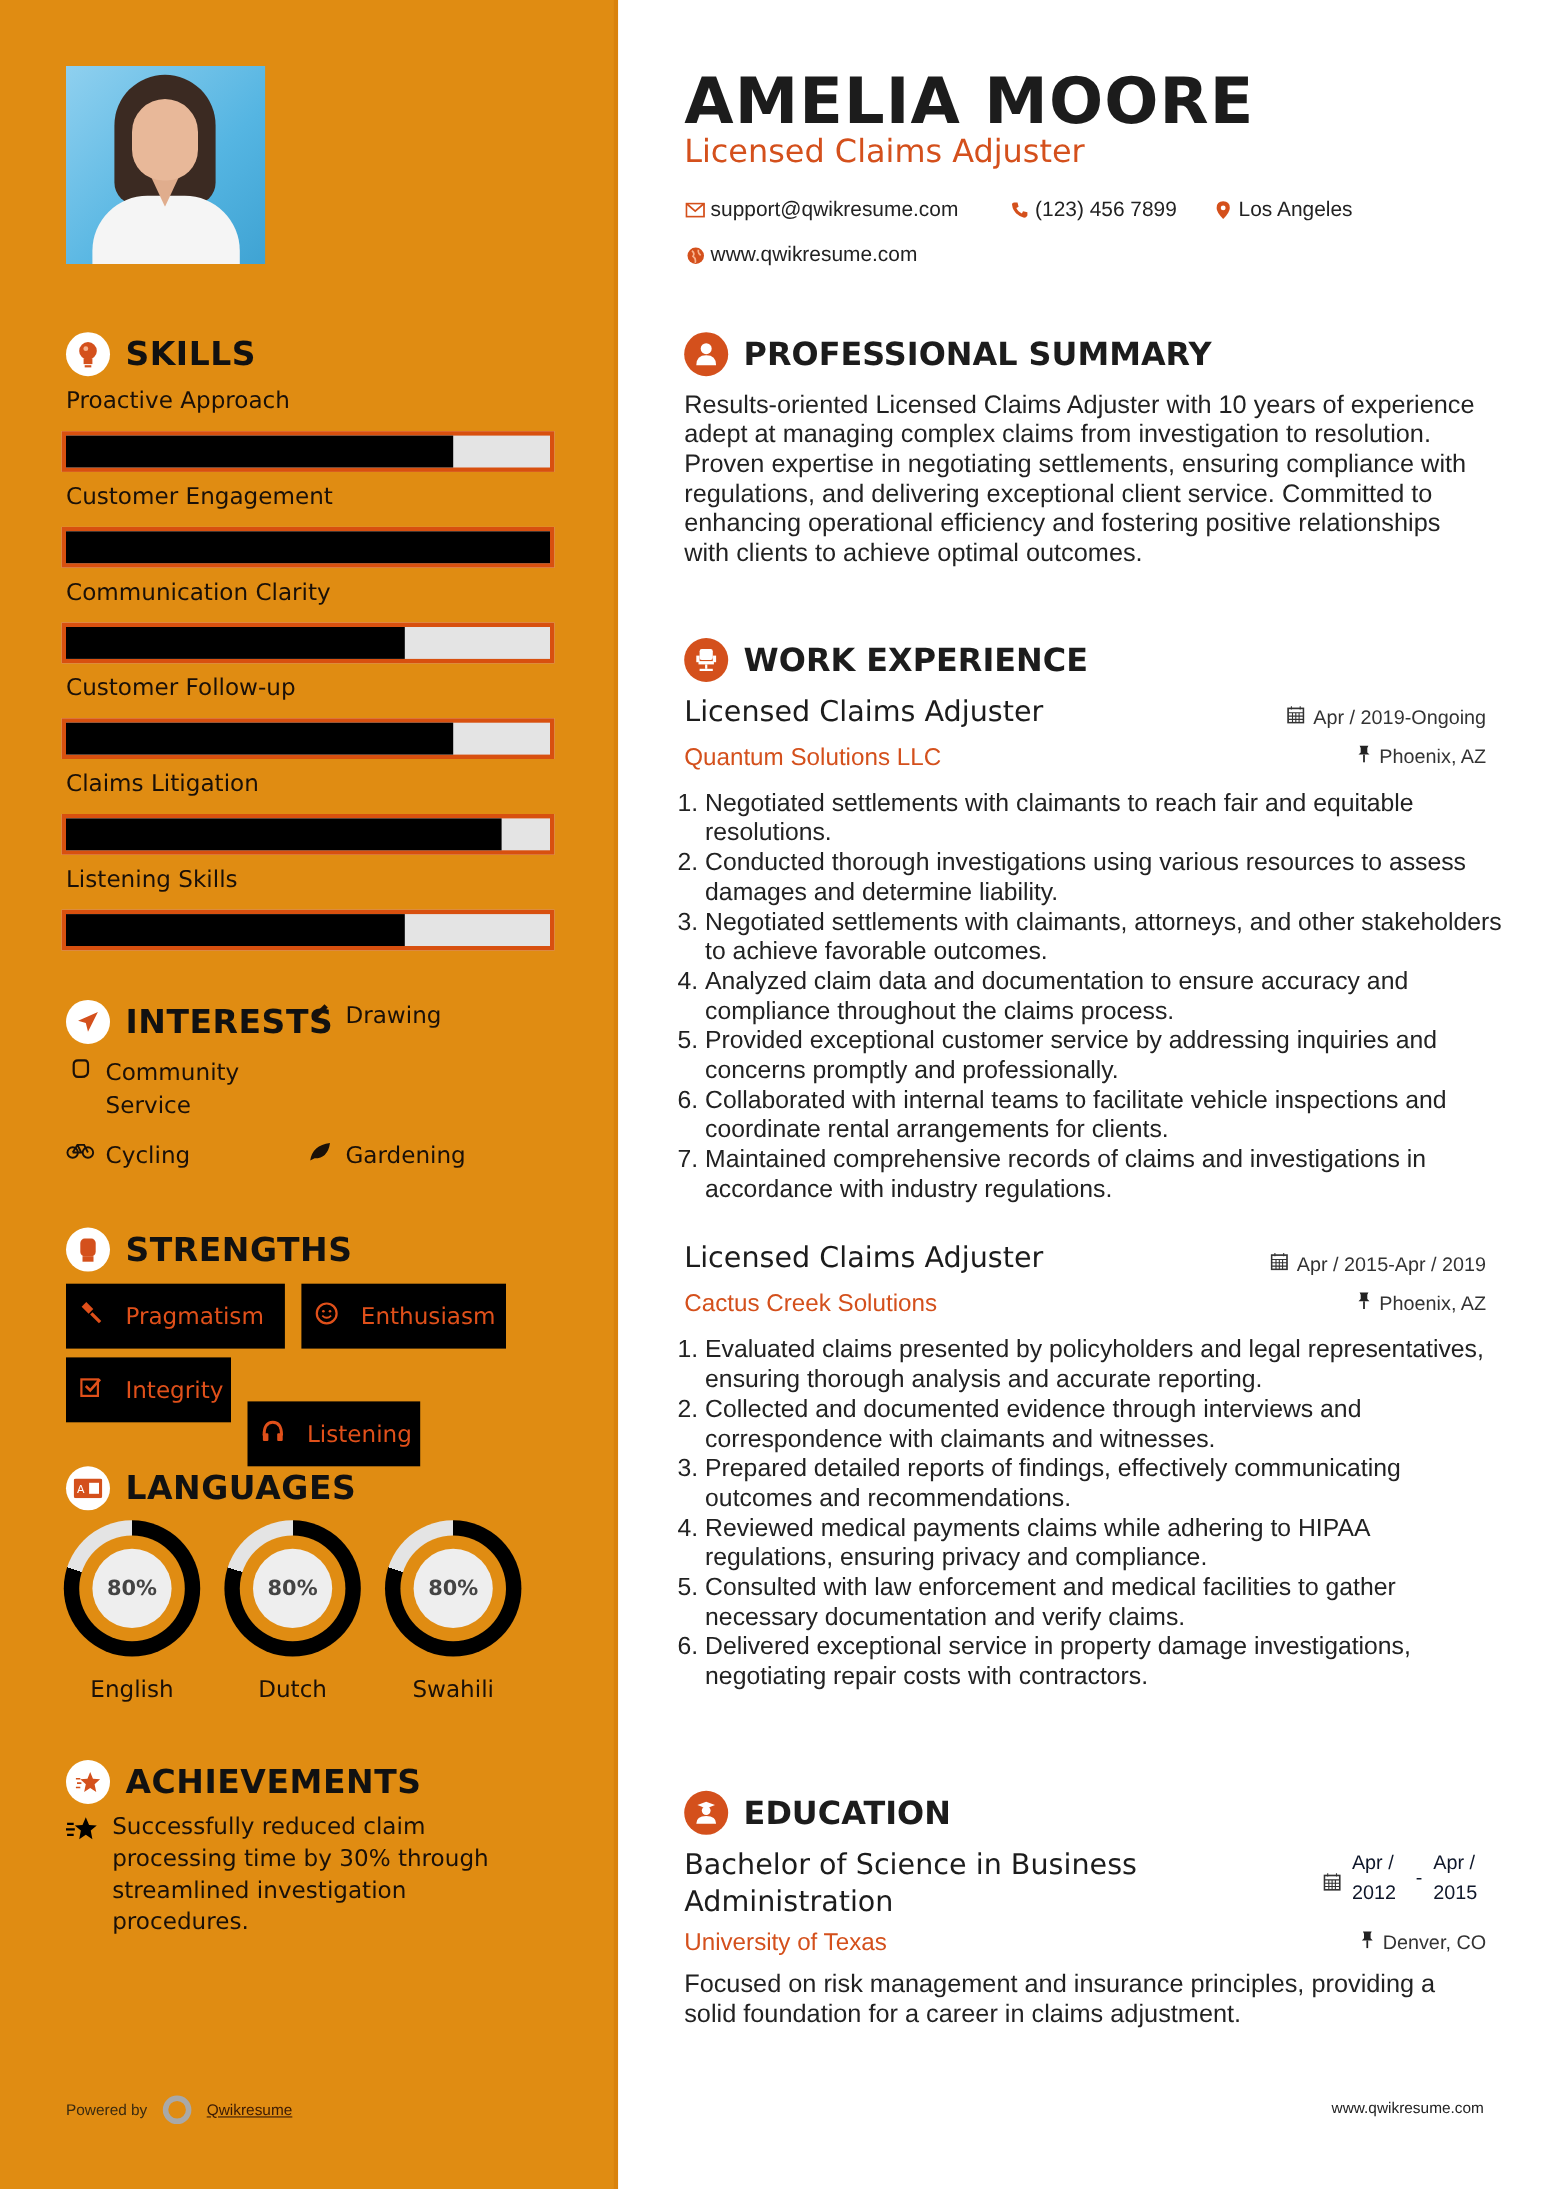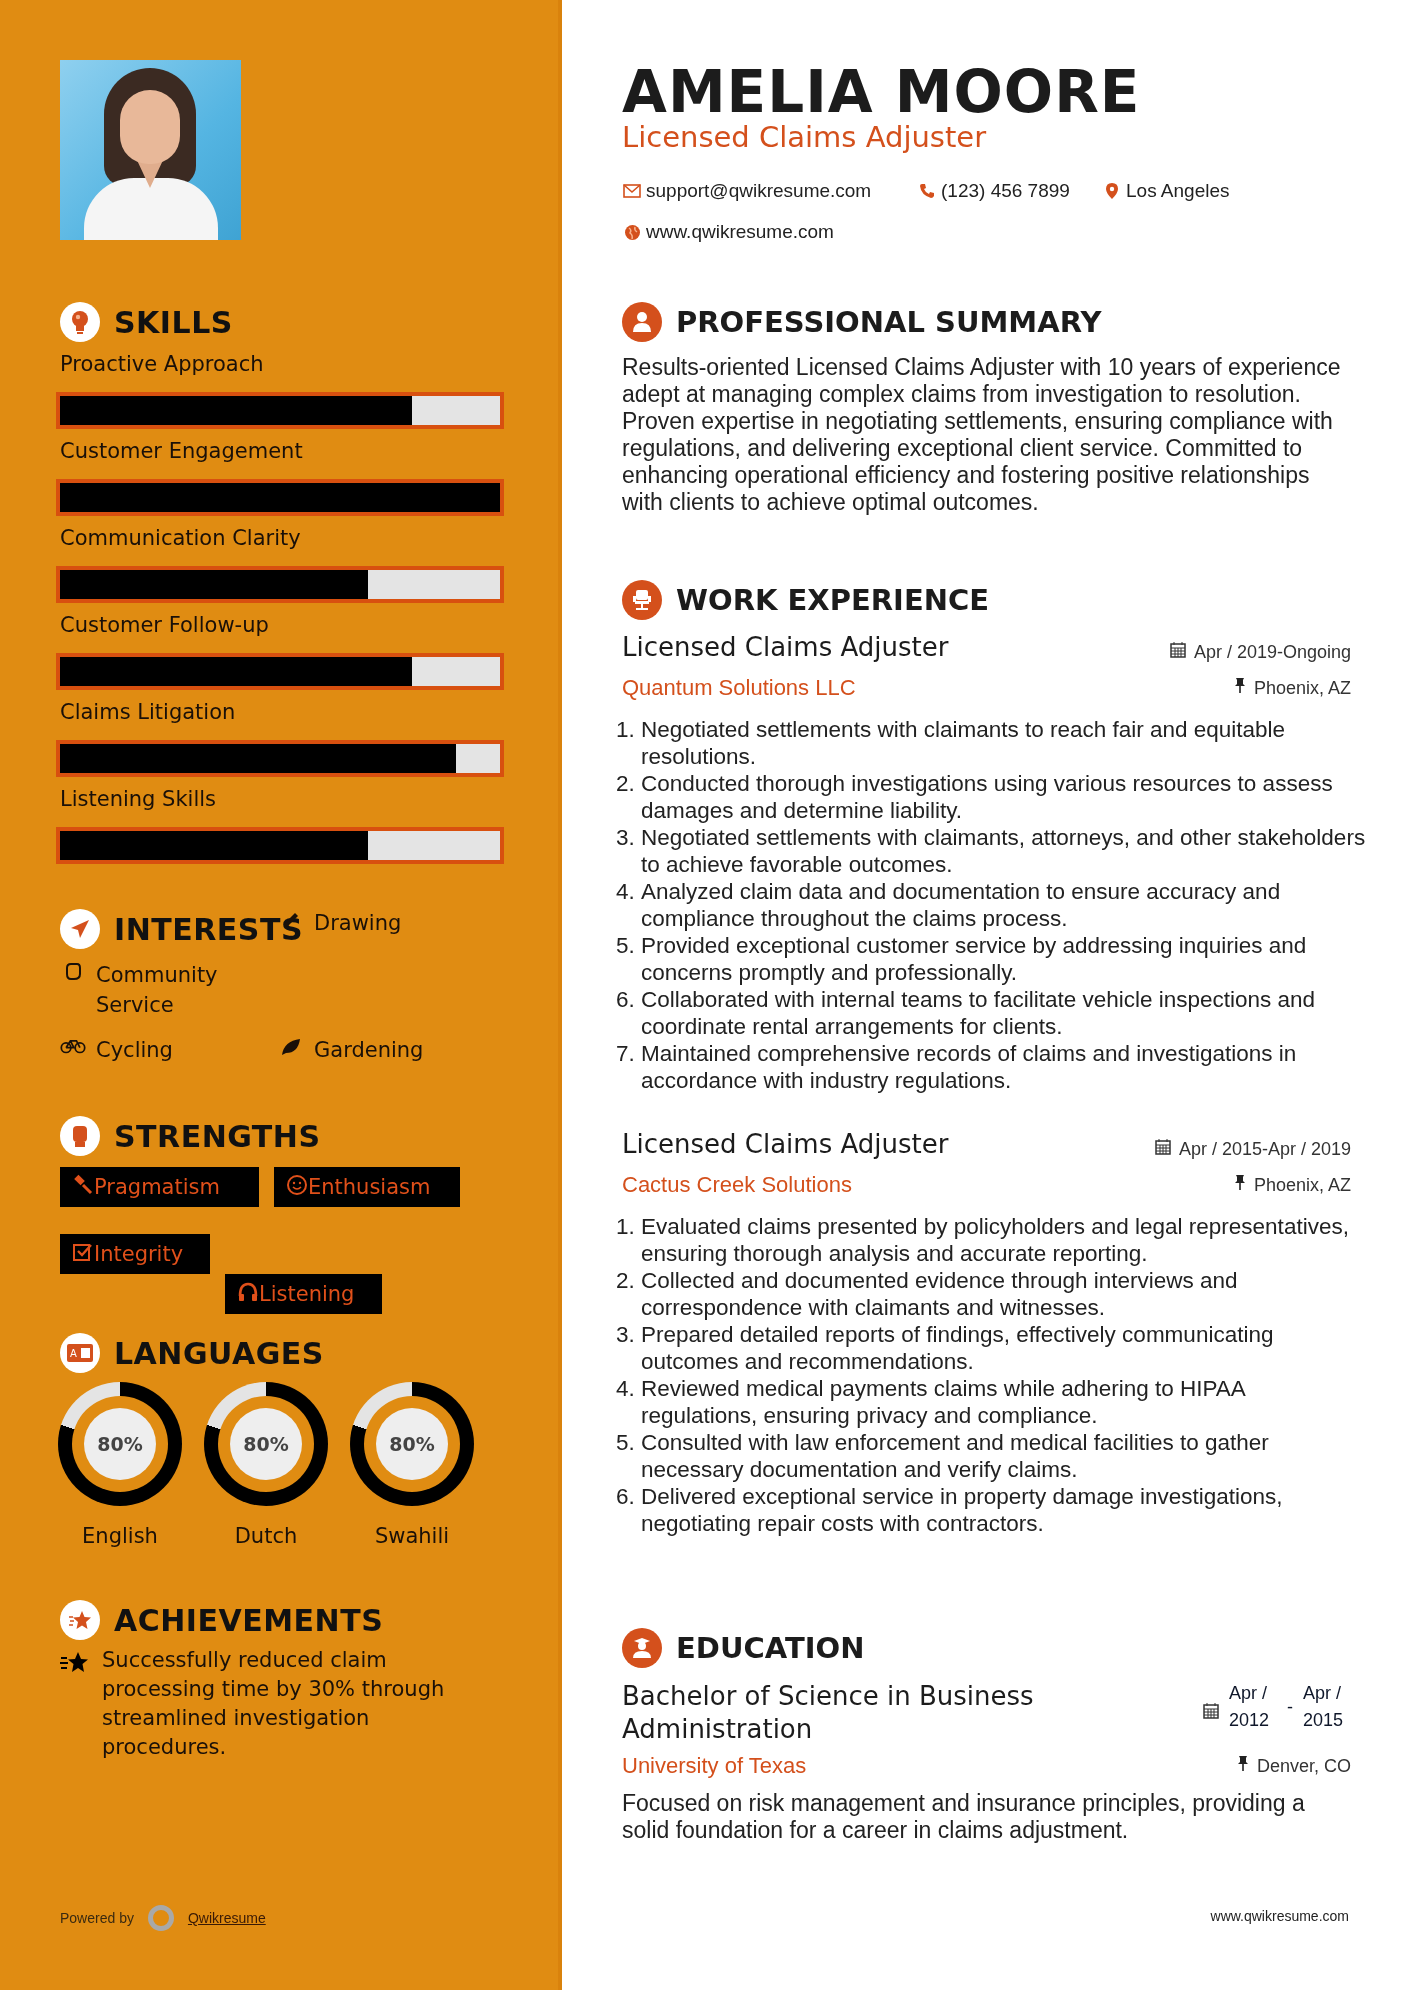--- a/index.html
+++ b/index.html
@@ -21,21 +21,21 @@
   .lsec-title .txt { font-family: "DejaVu Sans", sans-serif; font-weight: bold; font-size: 30px; color: #111; letter-spacing: 0.5px; }
 
   .skill { position: absolute; left: 60px; width: 444px; }
   .skill .label { font-family: "DejaVu Sans", sans-serif; font-size: 21px; color: #1a1008; height: 32px; }
   .skill .bar { margin-top: 8px; margin-left: -4px; width: 448px; height: 37px; border: 4px solid #d8500f; background: #e4e4e4; position: relative; }
   .skill .fill { position: absolute; left: 0; top: 0; bottom: 0; background: #000; }
 
   .interest { position: absolute; display: flex; gap: 10px; font-family: "DejaVu Sans", sans-serif; font-size: 21px; color: #1a1008; line-height: 30px; }
   .interest .ic { width: 26px; display: inline-flex; justify-content: center; padding-top: 2px; }
 
-  .strength { position: absolute; height: 40px; background: #000; color: #e0501a; font-family: "DejaVu Sans", sans-serif; font-size: 21px; display: flex; align-items: center; padding: 0 12px; gap: 0; }
+  .strength { position: absolute; height: 59px; background: #000; color: #e0501a; font-family: "DejaVu Sans", sans-serif; font-size: 21px; display: flex; align-items: center; padding: 0 12px; gap: 20px; }
 
   .lang { position: absolute; width: 124px; text-align: center; }
   .ring { width: 124px; height: 124px; border-radius: 50%; position: relative; }
   .ring .hole { position: absolute; left: 14px; top: 14px; width: 96px; height: 96px; border-radius: 50%; background: #e08c12; }
   .ring .inner { position: absolute; left: 26px; top: 26px; width: 72px; height: 72px; border-radius: 50%; background: #eeeeee; display: flex; align-items: center; justify-content: center; font-family: "DejaVu Sans", sans-serif; font-weight: bold; font-size: 19px; color: #444; }
   .lang .lname { margin-top: 18px; font-family: "DejaVu Sans", sans-serif; font-size: 21px; color: #1a1008; }
 
   .ach { position: absolute; left: 60px; top: 1646px; width: 440px; display: flex; gap: 12px; }
   .ach .t { font-family: "DejaVu Sans", sans-serif; font-size: 21px; line-height: 29px; color: #1a1008; }
 

